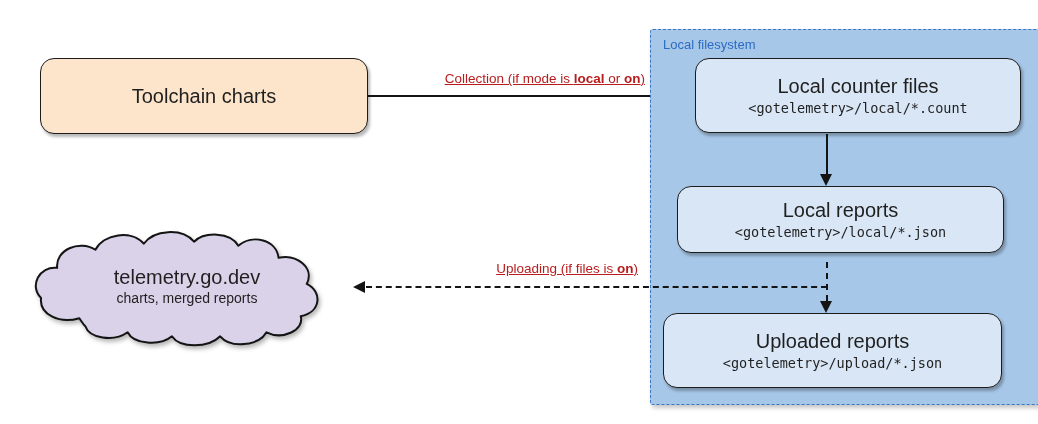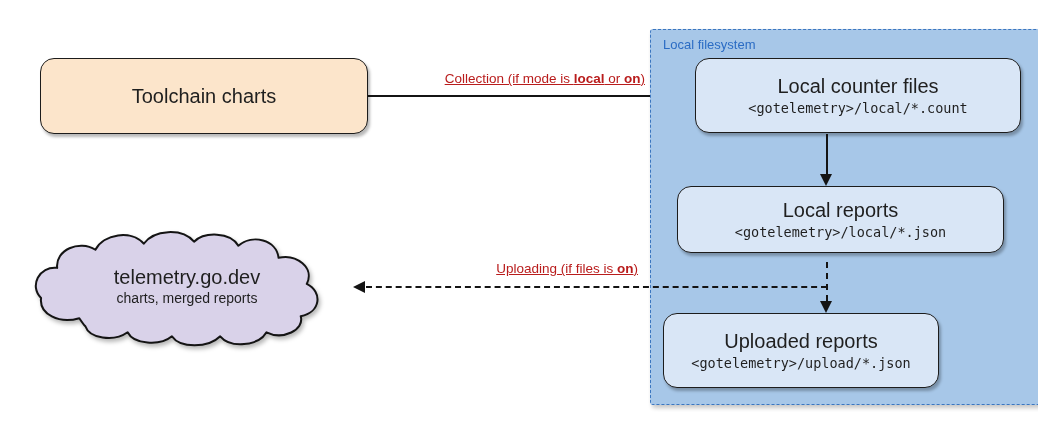--- a/index.html
+++ b/index.html
@@ -65,21 +65,21 @@
     font-size: 13px;
     line-height: 17px;
     color: var(--container-label, #2b6cc4);
     white-space: pre;
   }
   .inner-node {
     background: var(--inner-fill, #d9e6f6);
   }
   .inner-node.n1 { left: 695px; top: 58px;  width: 326px; height: 75px; }
   .inner-node.n2 { left: 677px; top: 186px; width: 327px; height: 67px; }
-  .inner-node.n3 { left: 663px; top: 313px; width: 276px; height: 75px; }
+  .inner-node.n3 { left: 663px; top: 313px; width: 339px; height: 75px; }
 
   
   .hline, .vline { position: absolute; }
   .hline { border-top: 2px solid var(--stroke, #141414); height: 0; }
   .hline.dashed { border-top-style: dashed; }
   .vline { border-left: 2px solid var(--stroke, #141414); width: 0; }
   .vline.dashed { border-left-style: dashed; }
 
   .collection-line { left: 368px; top: 95px; width: 283px; }
   .flow-line-1     { left: 826px; top: 134px; height: 40px; }

